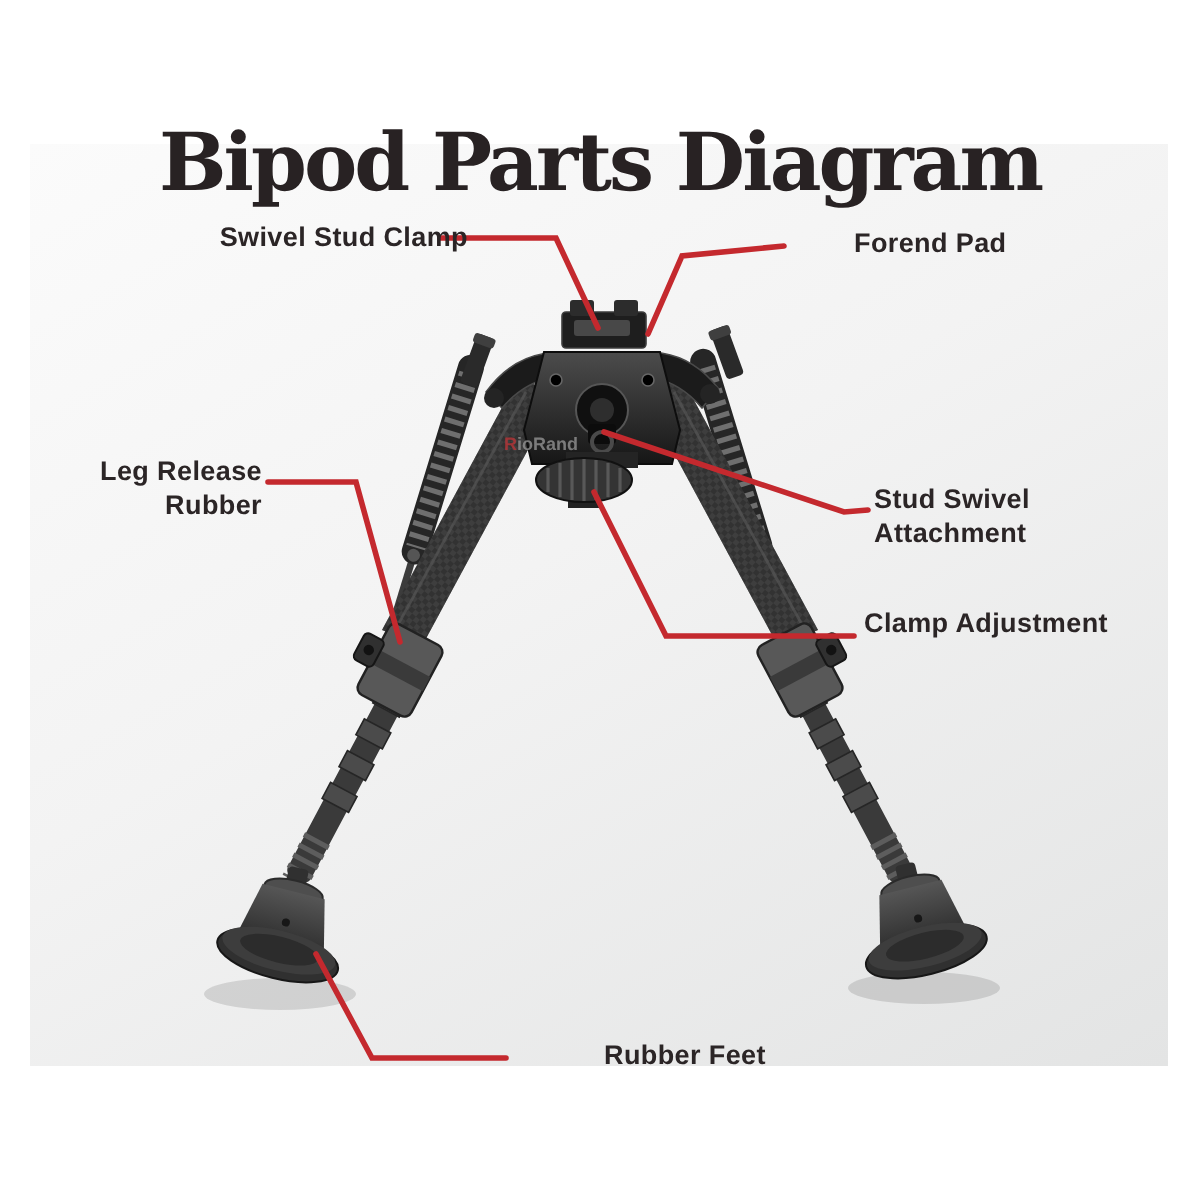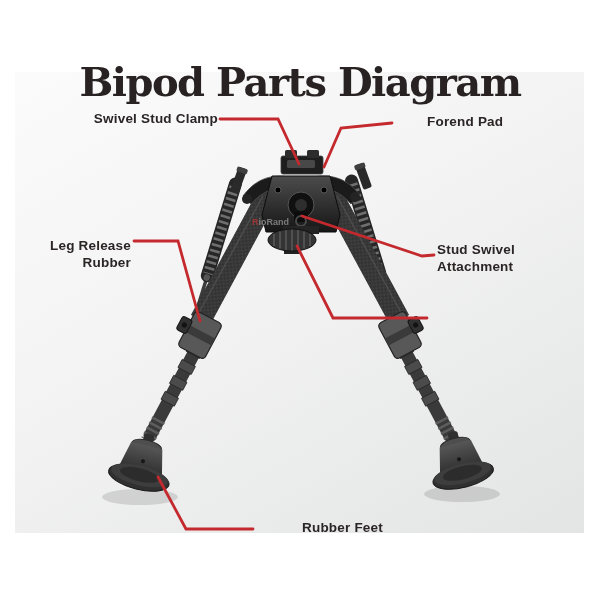--- a/index.html
+++ b/index.html
@@ -182,38 +182,39 @@
     <g fill="none" stroke="#c4292e" stroke-width="2.8" stroke-linecap="round">
       <polyline points="220,119 278,119 299,164"></polyline>
       <polyline points="392,123 341,128 324,167"></polyline>
       <polyline points="134,241 178,241 200,321"></polyline>
       <polyline points="302,216 422,256 434,255"></polyline>
       <polyline points="297,246 333,318 427,318"></polyline>
       <polyline points="158,477 186,529 253,529"></polyline>
     </g>
   </svg>
 
-  <div class="part-label align-right" style="right:366px;top:39px;text-align:center;">
+  <div class="part-label align-right" style="right:350px;top:39px;text-align:center;">
     <div>Swivel Stud Clamp</div>
   </div>
 
   <div class="part-label" style="left:380px;top:42px;margin-left:32px;">
     <div>Forend Pad</div>
   </div>
 
-  <div class="part-label align-right" style="right:453px;top:166px;">
+  <div class="part-label align-right" style="right:453px;top:156px;">
     <div>Leg Release</div>
     <div>Rubber</div>
   </div>
 
   <div class="part-label" style="left:422px;top:170px;">
     <div>Stud Swivel</div>
     <div>Attachment</div>
   </div>
 
   <div class="part-label" style="left:417px;top:232px;">
+    <div>Clamp Adjustment</div>
   </div>
 
   <div class="part-label" style="left:245px;top:448px;padding-left:42px;">
     <div>Rubber Feet</div>
   </div>
 
 </div>
 
 </body></html>

